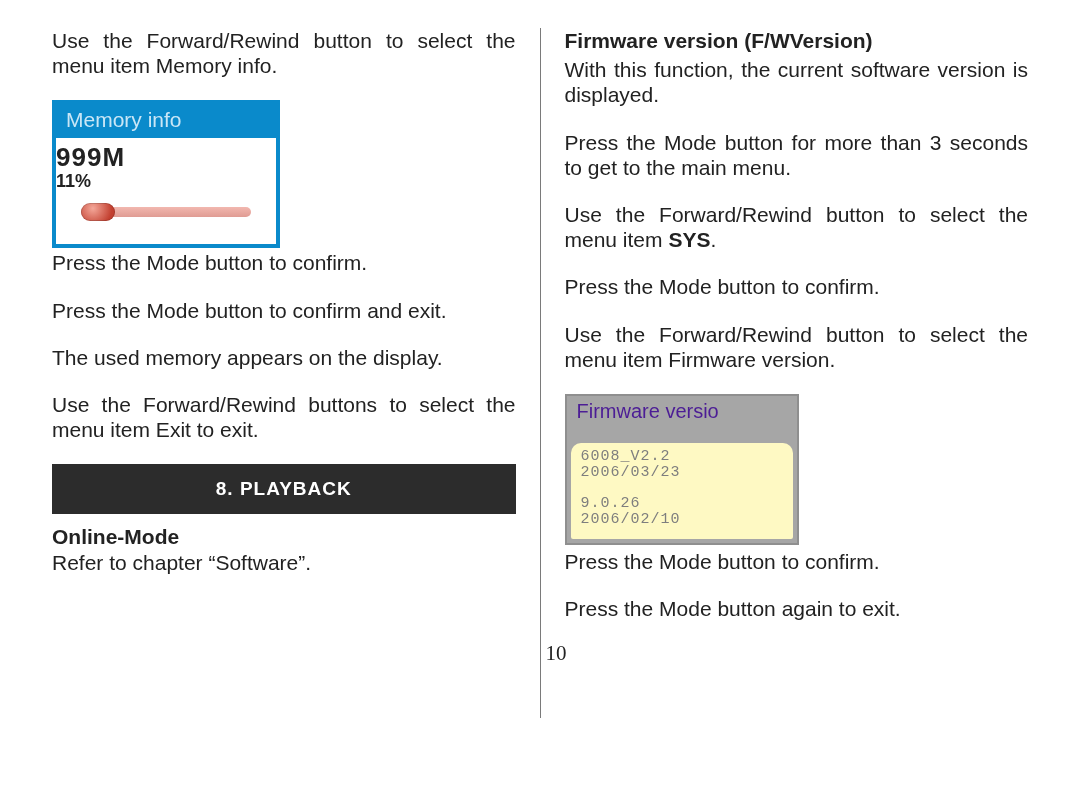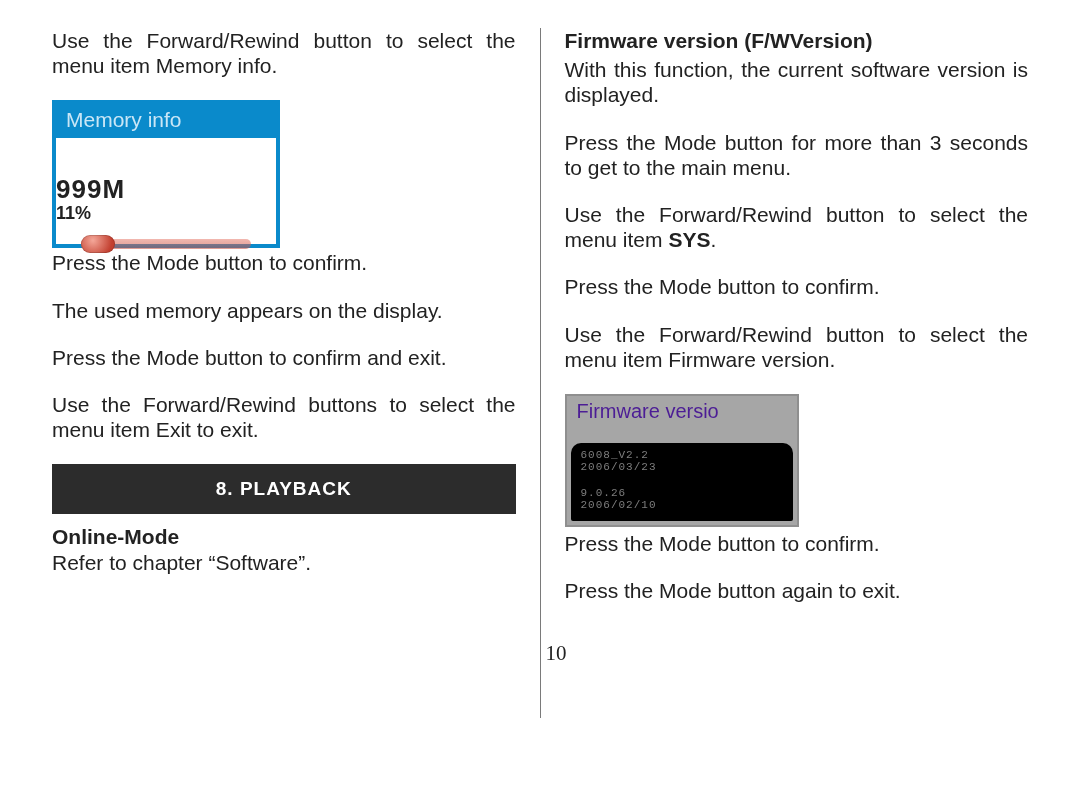--- a/index.html
+++ b/index.html
@@ -61,21 +61,20 @@
 
   
   .mem-shot {
     width: 220px;
     height: 140px;
     border: 4px solid #0a8acb;
     background: #fff;
     margin: 2px 0 2px 0;
     display: flex;
     flex-direction: column;
-    gap: 32px;
   }
   .mem-titlebar {
     background: #0a8acb;
     color: #c9e6f6;
     font-size: 21px;
     padding: 4px 10px 6px 10px;
   }
   .mem-body {
     flex: 1;
     text-align: left;
@@ -126,26 +125,26 @@
     border: 2px solid #8f8f8f;
     background: #a6a6a6;
     margin-bottom: 4px;
   }
   .fw-shot .fw-title {
     color: #4c1d95;
     font-size: 20px;
     padding: 4px 10px 20px 10px;
   }
   .fw-panel {
-    background: #000000;
+    background: #fef9c3;
     border-radius: 10px 10px 2px 2px;
     margin: 0 4px 4px 4px;
     padding: 6px 10px 10px 10px;
     font-family: "Courier New", monospace;
-    font-size: 11px;
+    font-size: 15px;
     color: #7e7e7e;
     letter-spacing: 1px;
     line-height: 1.1;
   }
   .fw-panel .gap { height: 14px; }
 
   .page-num {
     position: absolute;
     bottom: 10px;
     left: 16px;
@@ -170,22 +169,22 @@
           <div class="mem-size">999M</div>
           <div class="mem-pct">11%</div>
           <div class="mem-slider">
             <div class="mem-track"></div>
             <div class="mem-cap"></div>
           </div>
         </div>
       </div>
 
       <p>Press the Mode button to confirm.</p>
+      <p>Press the Mode button to confirm and exit.</p>
       <p>The used memory appears on the display.</p>
-      <p>Press the Mode button to confirm and exit.</p>
       <p class="justify">Use the Forward/Rewind buttons to select the menu item Exit to exit.</p>
 
       <div class="section-bar">8. PLAYBACK</div>
 
       <div class="online-block">
         <p class="bold tight">Online-Mode</p>
         <p>Refer to chapter “Software”.</p>
       </div>
     </div>
 

